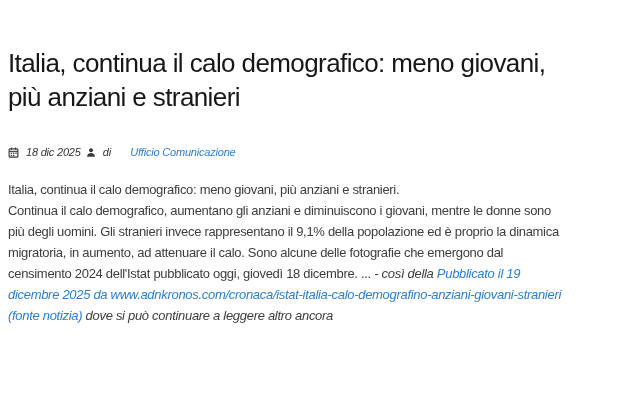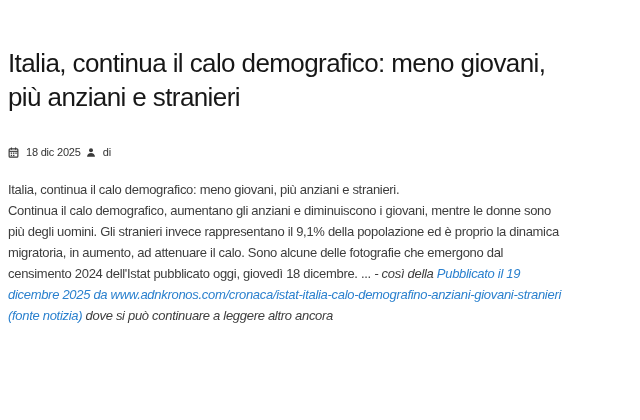--- a/index.html
+++ b/index.html
@@ -28,20 +28,21 @@
     letter-spacing: -0.6px;
     color: #171717;
   }
   .meta {
     margin-top: 32px;
     display: flex;
     align-items: center;
     font-size: 11px;
     color: #333333;
     white-space: nowrap;
+    font-style: italic;
   }
   .meta .icon {
     display: inline-flex;
     align-items: center;
   }
   .meta .icon.cal { margin-right: 7px; }
   .meta .date { margin-right: 5px; letter-spacing: -0.2px; }
   .meta .icon.usr { margin-right: 7px; }
   .meta .by { margin-right: 19px; }
   .author-link {
@@ -87,20 +88,21 @@
       </svg>
     </span>
     <span class="date">18 dic 2025</span>
     <span class="icon usr">
       <svg width="10" height="11" viewBox="0 0 24 24" aria-hidden="true">
         <circle cx="12" cy="6.5" r="4.8" fill="#3a3a3a"></circle>
         <path d="M2.5 22c0-5.5 4.2-8.8 9.5-8.8s9.5 3.3 9.5 8.8z" fill="#3a3a3a"></path>
       </svg>
     </span>
     <span class="by">di</span>
+    <a class="author-link" href="#">Ufficio Comunicazione</a>
   </div>
 
   <div class="body">
     <span>Italia, continua il calo demografico: meno giovani, più anziani e stranieri.</span><br>
     <span>Continua il calo demografico, aumentano gli anziani e diminuiscono i giovani, mentre le donne sono più degli uomini. Gli stranieri invece rappresentano il 9,1% della popolazione ed è proprio la dinamica migratoria, in aumento, ad attenuare il calo. Sono alcune delle fotografie che emergono dal censimento 2024 dell'Istat pubblicato oggi, giovedì 18 dicembre. ...</span>
     <em>- così della</em>
     <a class="src-link" href="#">Pubblicato il 19 dicembre 2025 da www.adnkronos.com/cronaca/istat-italia-calo-demografino-anziani-giovani-stranieri (fonte notizia)</a>
     <em>dove si può continuare a leggere altro ancora</em>
   </div>
 

